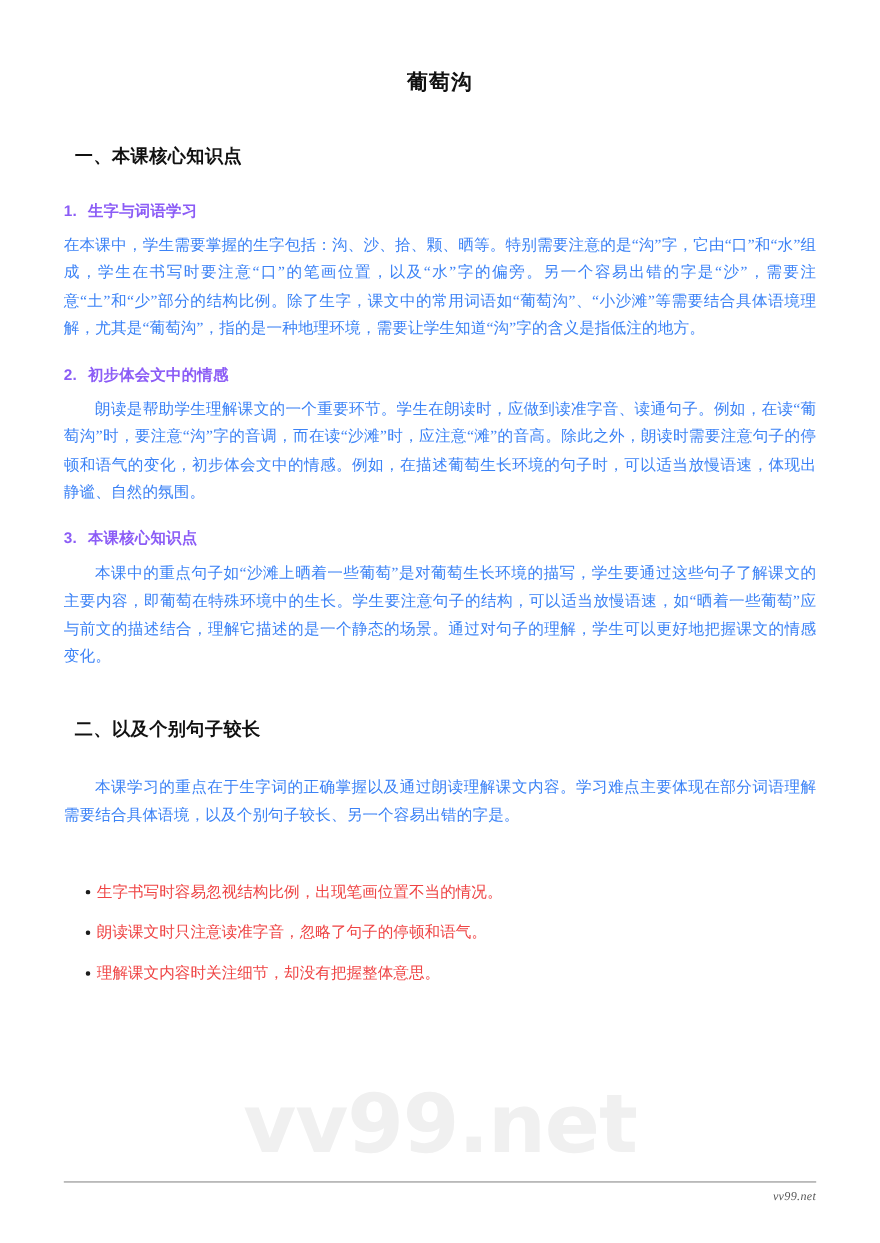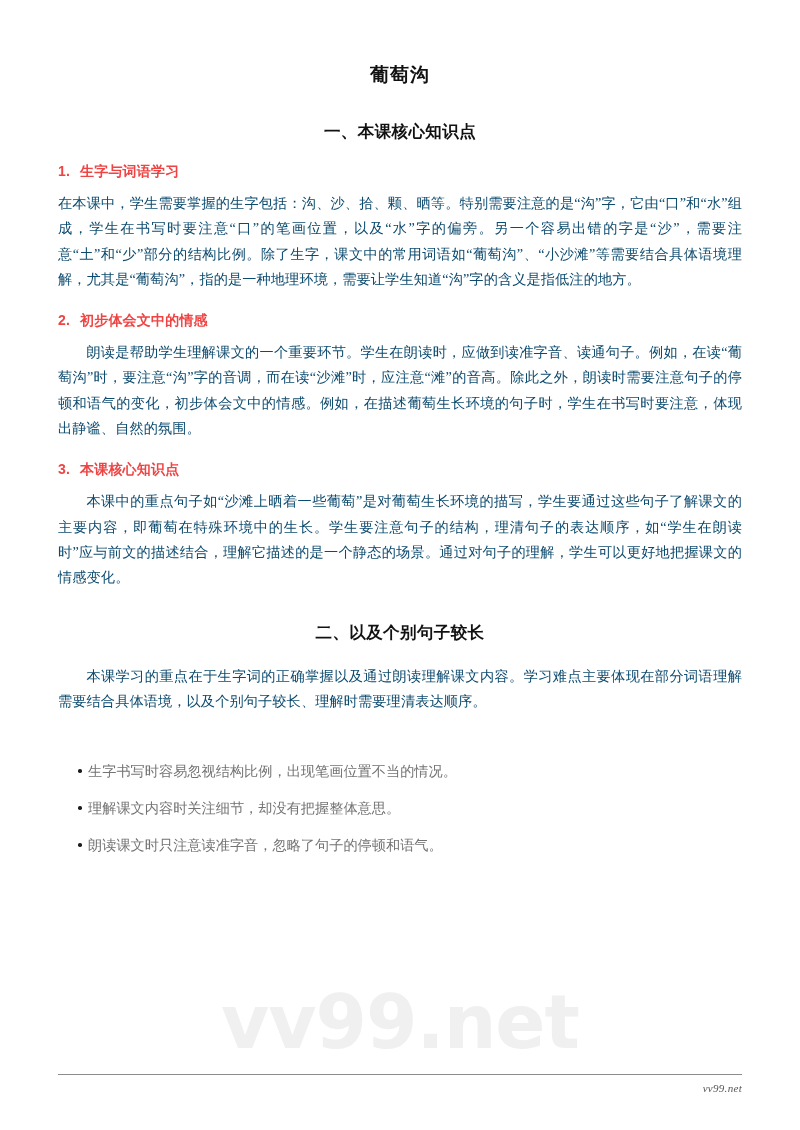--- a/index.html
+++ b/index.html
@@ -38,44 +38,43 @@
     font-family: "Liberation Sans", "DejaVu Sans", sans-serif;
   }
 
   
   .h-main {
     font-size: 16.5px;
     font-weight: bold;
     color: #111;
     letter-spacing: 0.4px;
     font-family: "Liberation Sans", "DejaVu Sans", sans-serif;
-    margin: 0;
-    text-align: center;
+    margin: 10px;
   }
   .h-sub {
     font-size: 14px;
     font-weight: bold;
-    color: #ef4444;
+    color: #8b5cf6;
     font-family: "Liberation Sans", "DejaVu Sans", sans-serif;
     margin: 0;
     letter-spacing: 0.2px;
   }
   .h-sub .num {
     display: inline-block;
     min-width: 22px;
   }
 
   
   p.body {
     font-size: 14.2px;
     line-height: 25.3px;
     margin: 0;
     text-align: justify;
     text-justify: inter-ideograph;
-    color: #0c4a6e;
+    color: #3b82f6;
     letter-spacing: 0.1px;
   }
   p.body.indent {
     text-indent: 2em;
   }
 
   
   .sp-h1-top   { height: 33px; }
   .sp-after-h1 { height: 20px; }
   .sp-after-sub{ height: 10px; }
@@ -89,21 +88,21 @@
     list-style: none;
     margin: 0;
     padding: 0;
   }
   ul.bullets li {
     position: relative;
     font-size: 14.2px;
     line-height: 21px;
     padding-left: 30px;
     margin-bottom: 16px;
-    color: #737373;
+    color: #ef4444;
   }
   ul.bullets li .dot {
     position: absolute;
     left: 20px;
     top: 8px;
     width: 3.5px;
     height: 3.5px;
     border-radius: 50%;
     background: #1c1c1c;
   }
@@ -167,55 +166,55 @@
     </h3>
     <div class="sp-after-sub"></div>
     <p class="body">在本课中，学生需要掌握的生字包括：沟、沙、拾、颗、晒等。特别需要注意的是“沟”字，它由“口”和“水”组成，学生在书写时要注意“口”的笔画位置，以及“水”字的偏旁。另一个容易出错的字是“沙”，需要注意“土”和“少”部分的结构比例。除了生字，课文中的常用词语如“葡萄沟”、“小沙滩”等需要结合具体语境理解，尤其是“葡萄沟”，指的是一种地理环境，需要让学生知道“沟”字的含义是指低注的地方。</p>
 
     <div class="sp-para-sub"></div>
 
     <h3 class="h-sub">
       <span class="num">2.</span><span>初步体会文中的情感</span>
     </h3>
     <div class="sp-after-sub"></div>
-    <p class="body indent">朗读是帮助学生理解课文的一个重要环节。学生在朗读时，应做到读准字音、读通句子。例如，在读“葡萄沟”时，要注意“沟”字的音调，而在读“沙滩”时，应注意“滩”的音高。除此之外，朗读时需要注意句子的停顿和语气的变化，初步体会文中的情感。例如，在描述葡萄生长环境的句子时，学生在书写时要注意，体现出静谧、自然的氛围。</p>
+    <p class="body indent">朗读是帮助学生理解课文的一个重要环节。学生在朗读时，应做到读准字音、读通句子。例如，在读“葡萄沟”时，要注意“沟”字的音调，而在读“沙滩”时，应注意“滩”的音高。除此之外，朗读时需要注意句子的停顿和语气的变化，初步体会文中的情感。例如，在描述葡萄生长环境的句子时，可以适当放慢语速，体现出静谧、自然的氛围。</p>
 
     <div class="sp-para-sub"></div>
 
     <h3 class="h-sub">
       <span class="num">3.</span><span>本课核心知识点</span>
     </h3>
     <div class="sp-after-sub"></div>
-    <p class="body indent">本课中的重点句子如“沙滩上晒着一些葡萄”是对葡萄生长环境的描写，学生要通过这些句子了解课文的主要内容，即葡萄在特殊环境中的生长。学生要注意句子的结构，理清句子的表达顺序，如“学生在朗读时”应与前文的描述结合，理解它描述的是一个静态的场景。通过对句子的理解，学生可以更好地把握课文的情感变化。</p>
+    <p class="body indent">本课中的重点句子如“沙滩上晒着一些葡萄”是对葡萄生长环境的描写，学生要通过这些句子了解课文的主要内容，即葡萄在特殊环境中的生长。学生要注意句子的结构，可以适当放慢语速，如“晒着一些葡萄”应与前文的描述结合，理解它描述的是一个静态的场景。通过对句子的理解，学生可以更好地把握课文的情感变化。</p>
 
     <div class="sp-sec"></div>
 
     <h2 class="h-main">二、以及个别句子较长</h2>
 
     <div class="sp-sec2"></div>
 
-    <p class="body indent">本课学习的重点在于生字词的正确掌握以及通过朗读理解课文内容。学习难点主要体现在部分词语理解需要结合具体语境，以及个别句子较长、理解时需要理清表达顺序。</p>
+    <p class="body indent">本课学习的重点在于生字词的正确掌握以及通过朗读理解课文内容。学习难点主要体现在部分词语理解需要结合具体语境，以及个别句子较长、另一个容易出错的字是。</p>
 
     <div class="sp-sec"></div>
 
 
     <div class="sp-list"></div>
 
     <ul class="bullets">
       <li>
         <span class="dot"></span>
         <span>生字书写时容易忽视结构比例，出现笔画位置不当的情况。</span>
       </li>
       <li>
         <span class="dot"></span>
-        <span>理解课文内容时关注细节，却没有把握整体意思。</span>
+        <span>朗读课文时只注意读准字音，忽略了句子的停顿和语气。</span>
       </li>
       <li>
         <span class="dot"></span>
-        <span>朗读课文时只注意读准字音，忽略了句子的停顿和语气。</span>
+        <span>理解课文内容时关注细节，却没有把握整体意思。</span>
       </li>
     </ul>
 
   </div>
 
   <div class="watermark">vv99.net</div>
 
   <div class="footer-rule"></div>
   <div class="footer-text">vv99.net</div>
 

